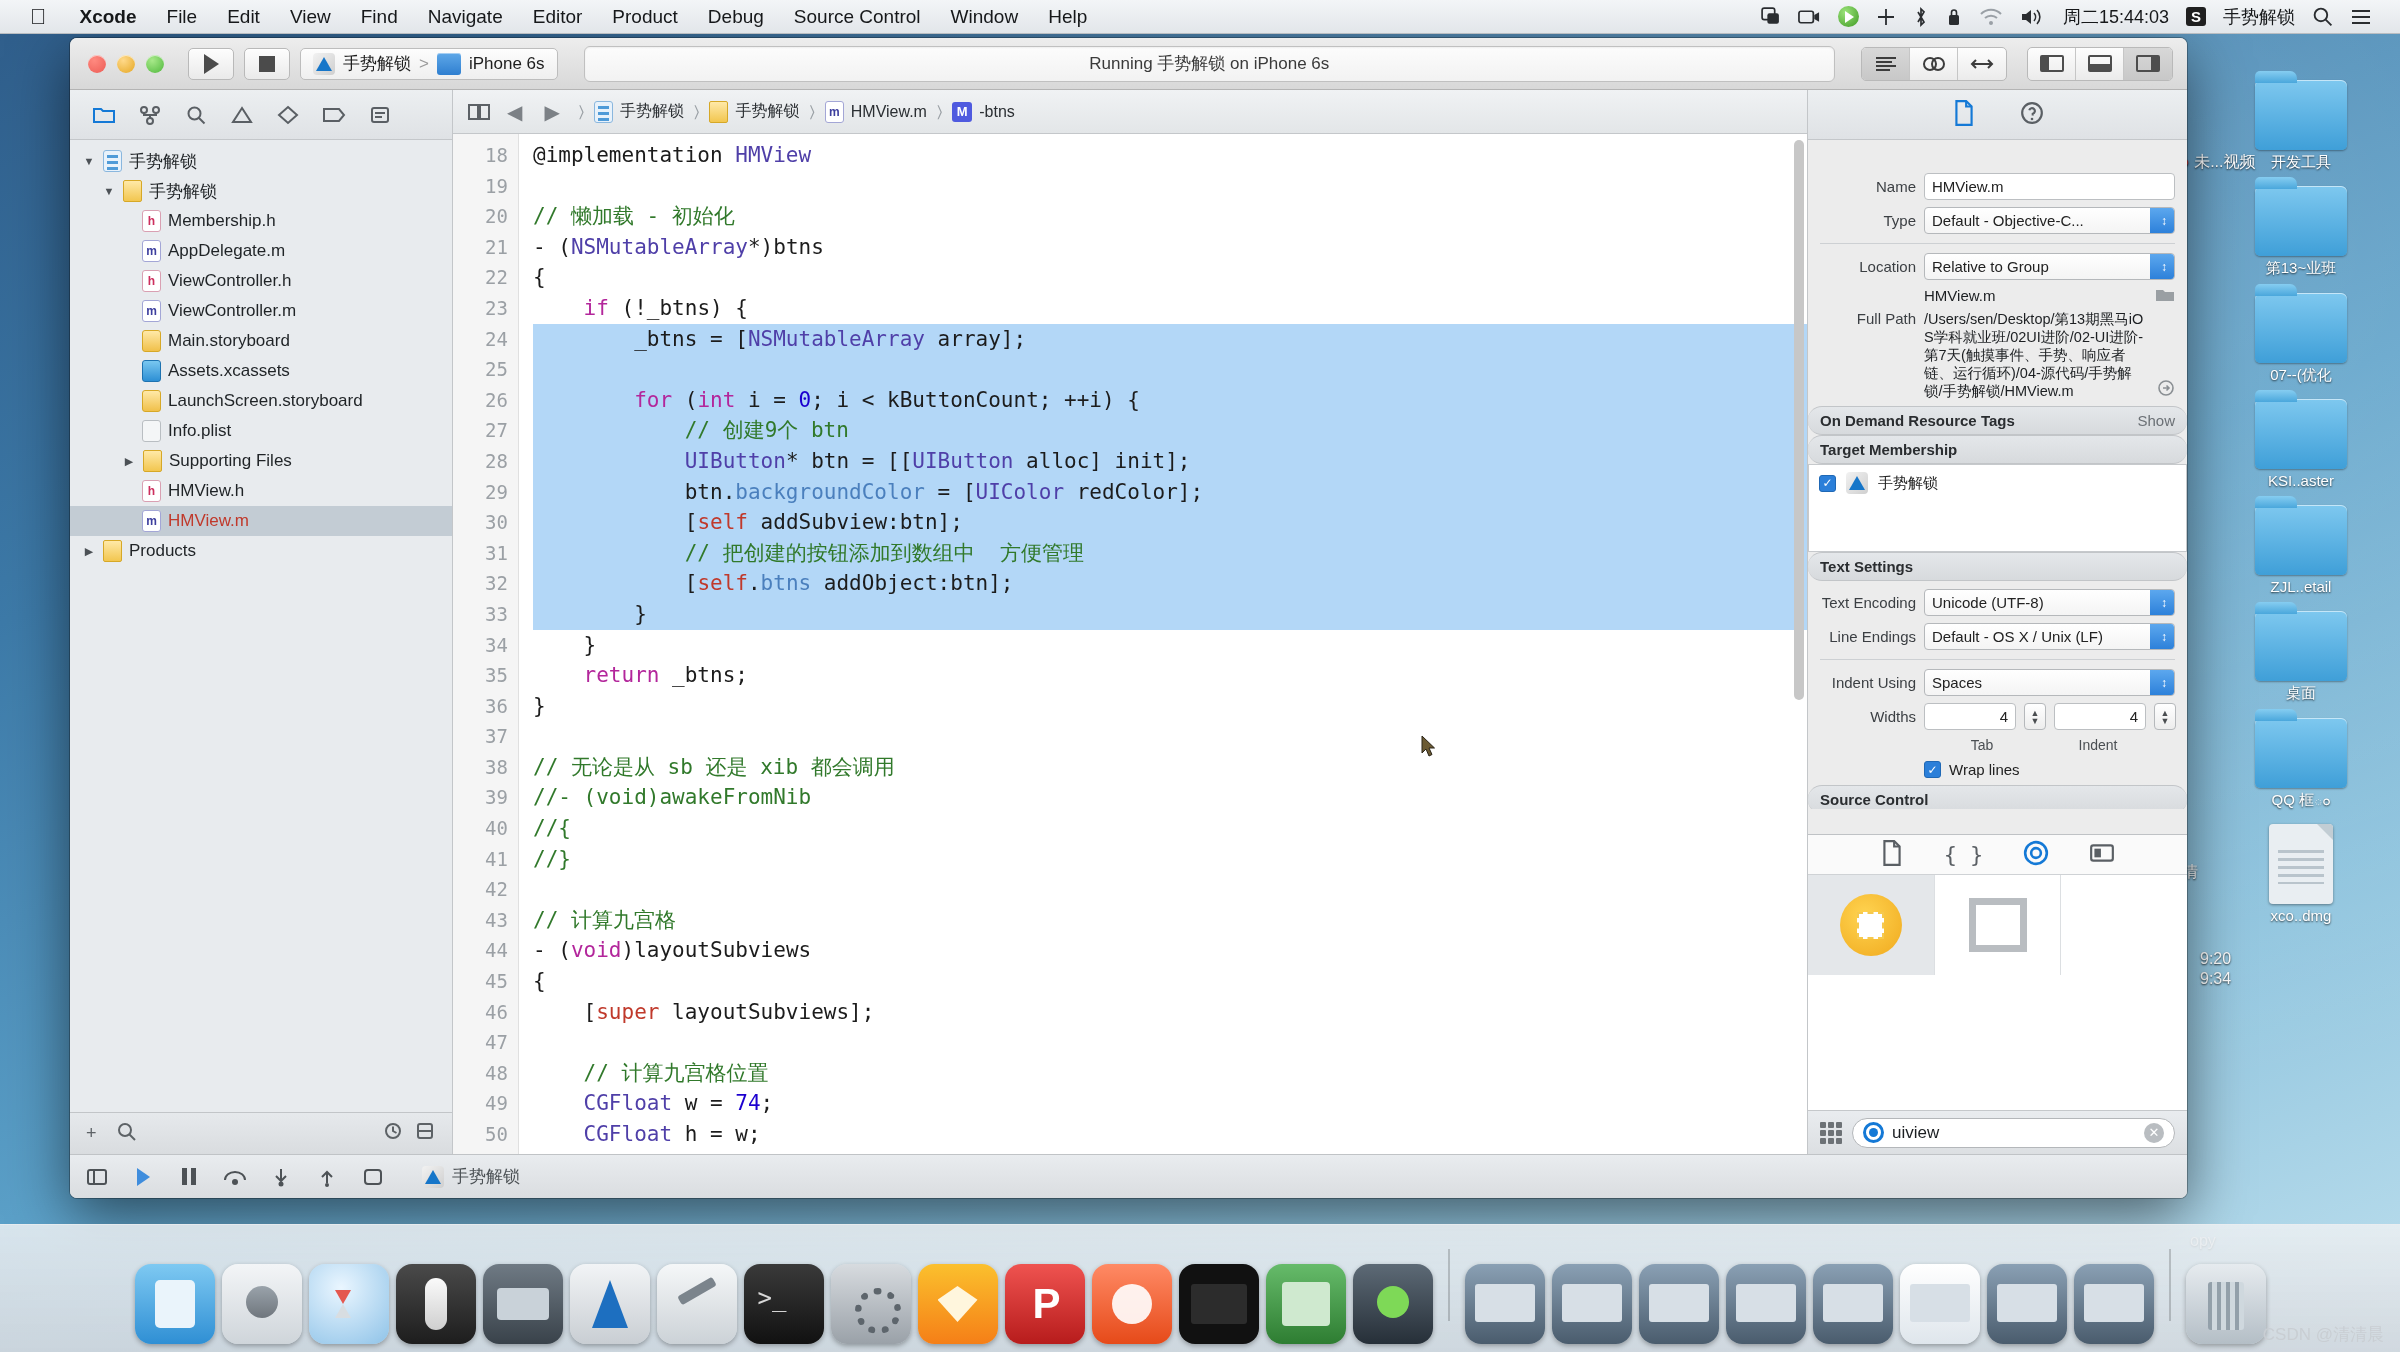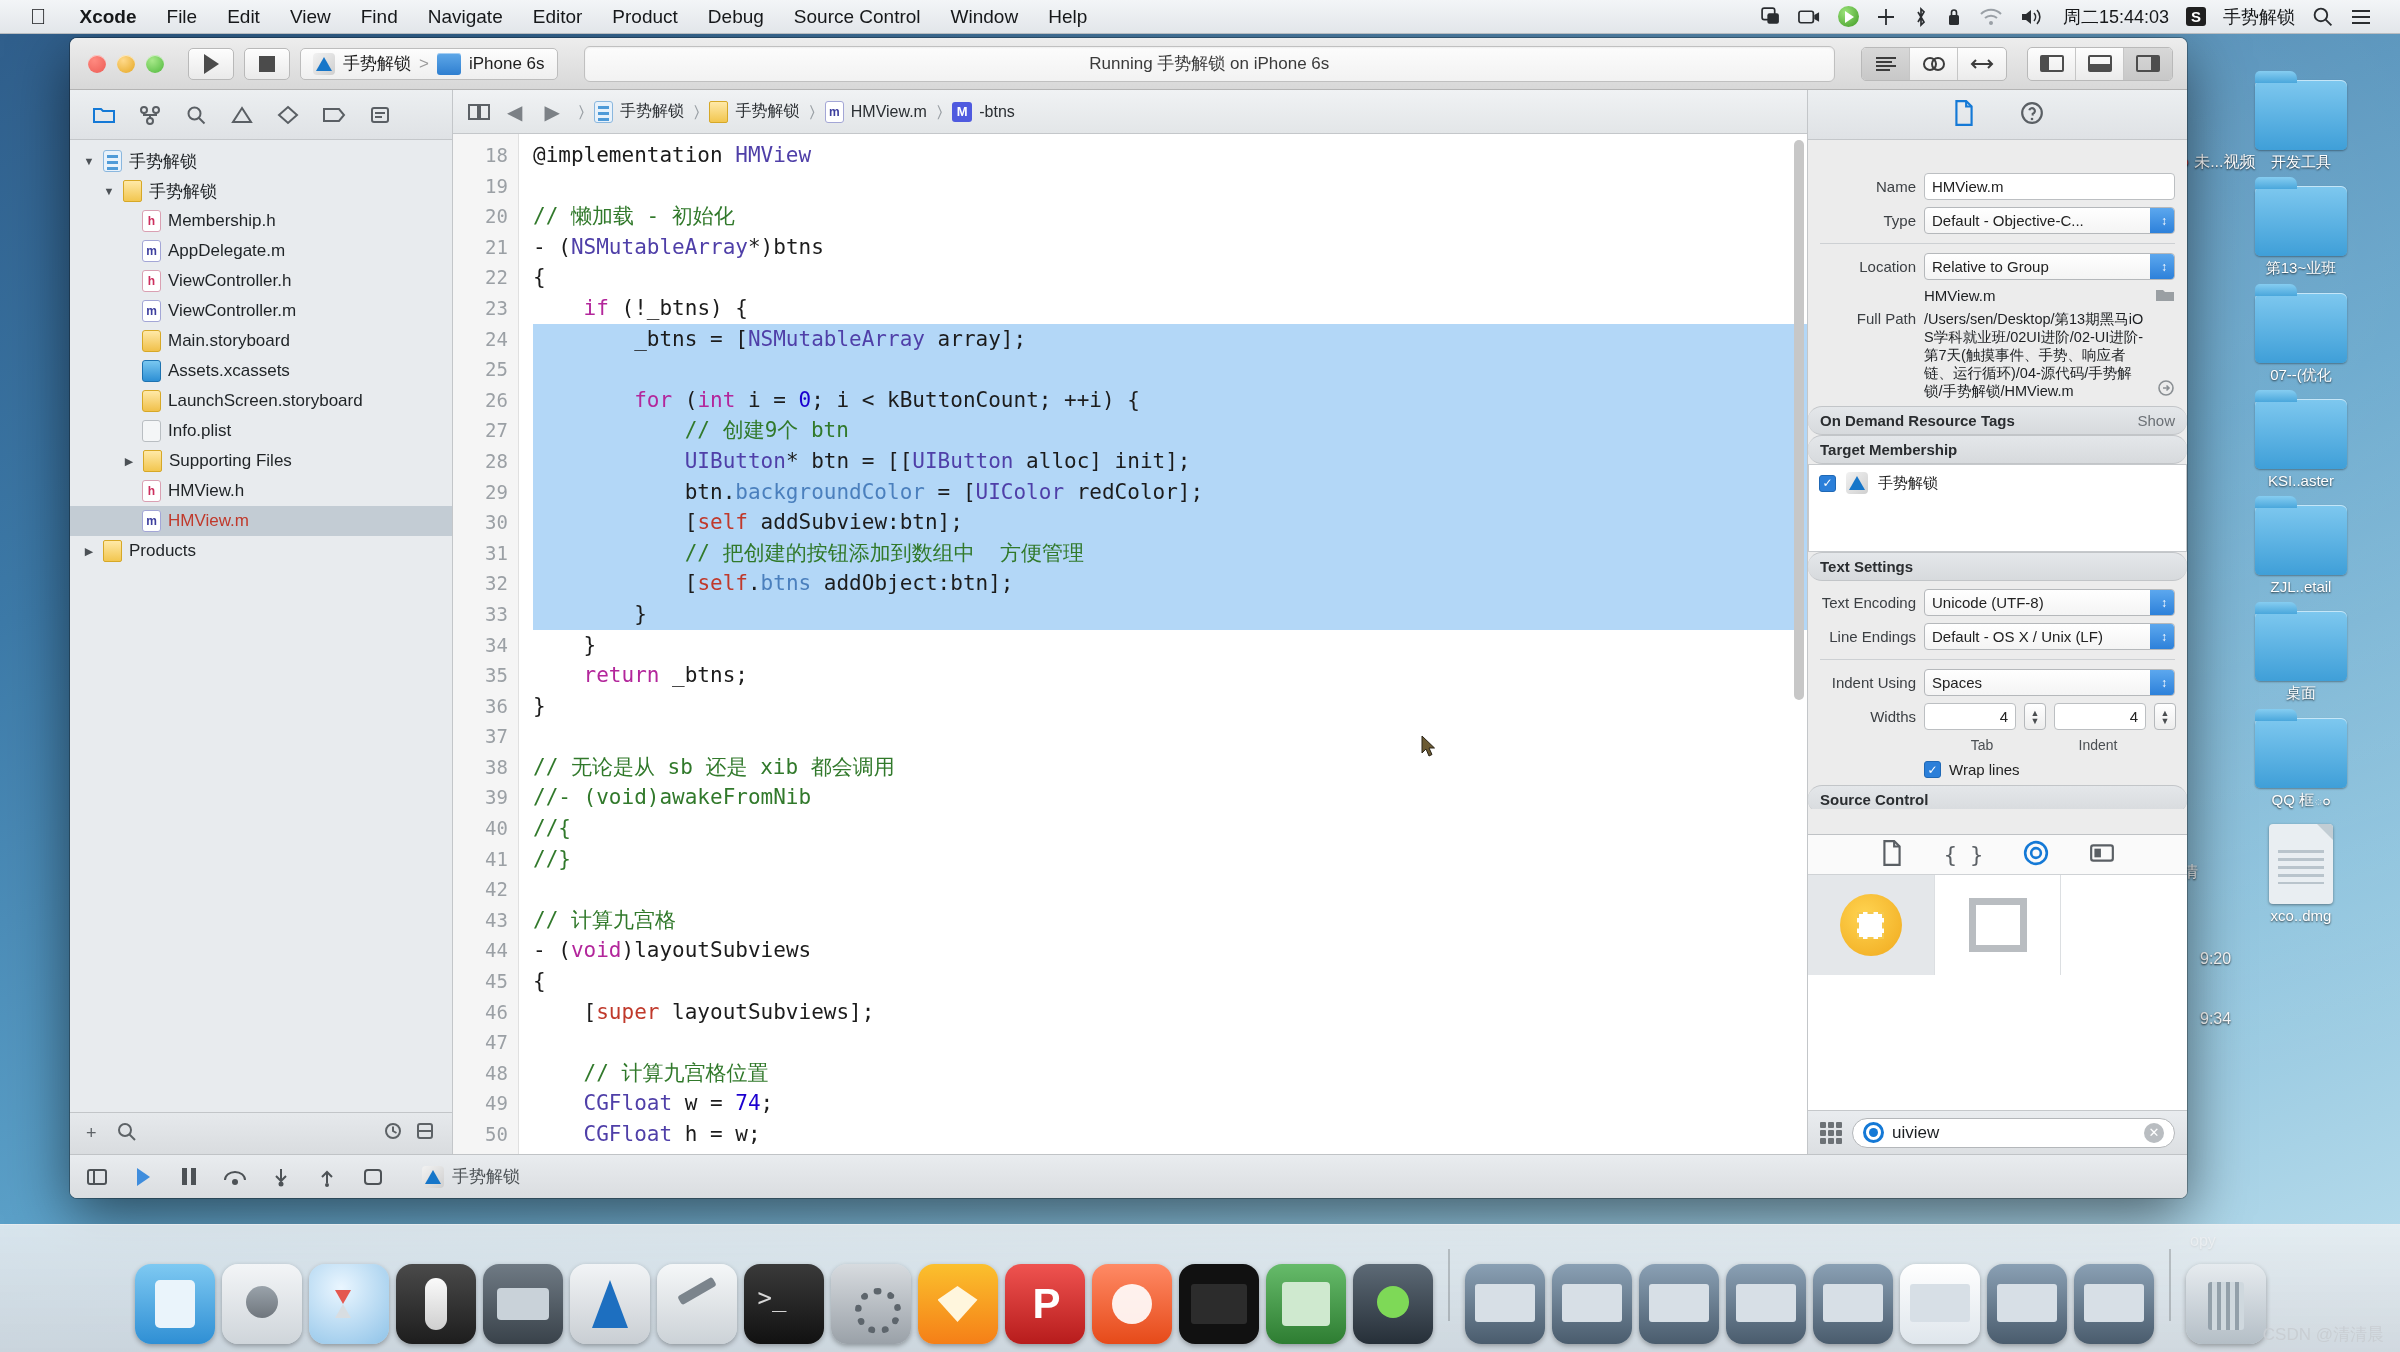--- a/index.html
+++ b/index.html
@@ -359,21 +359,21 @@
       </div>
     <div class="desk-label">xco..dmg</div>
   </div>
 </div>
 
 <div class="small-note" style="left:2180px;top:152px;">
   <span class="redmark">●</span> <span>未...视频</span>
 </div>
 <div class="small-note" style="left:2182px;top:862px;">情</div>
 <div class="small-note" style="left:2200px;top:950px;">9:20</div>
-<div class="small-note" style="left:2200px;top:1010px;">9:34</div>
+<div class="small-note" style="left:2200px;top:970px;">9:34</div>
 <div class="small-note" style="left:2190px;top:1232px;">opy</div>
 
 <div id="menubar">
   <span class="mb-apple"></span>
   <span class="mb-item bold">Xcode</span>
   <span class="mb-item">File</span>
   <span class="mb-item">Edit</span>
   <span class="mb-item">View</span>
   <span class="mb-item">Find</span>
   <span class="mb-item">Navigate</span>

